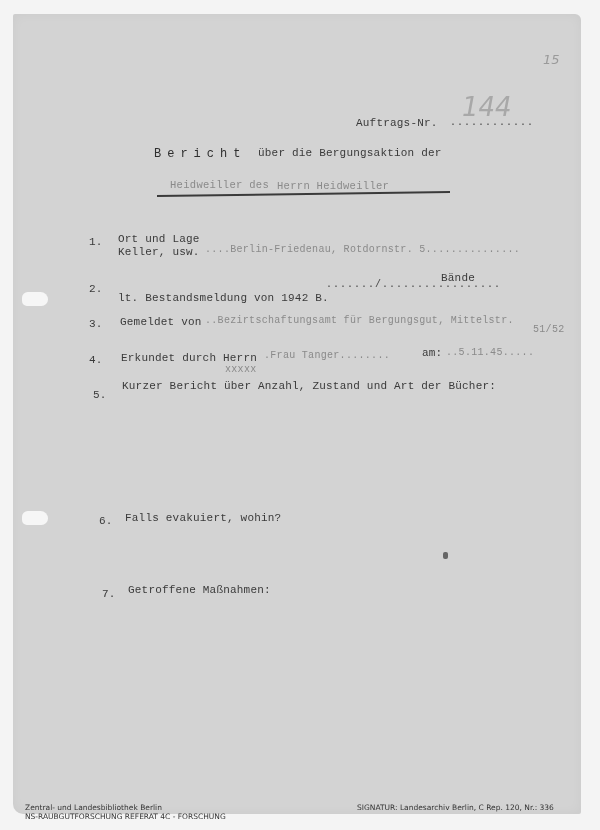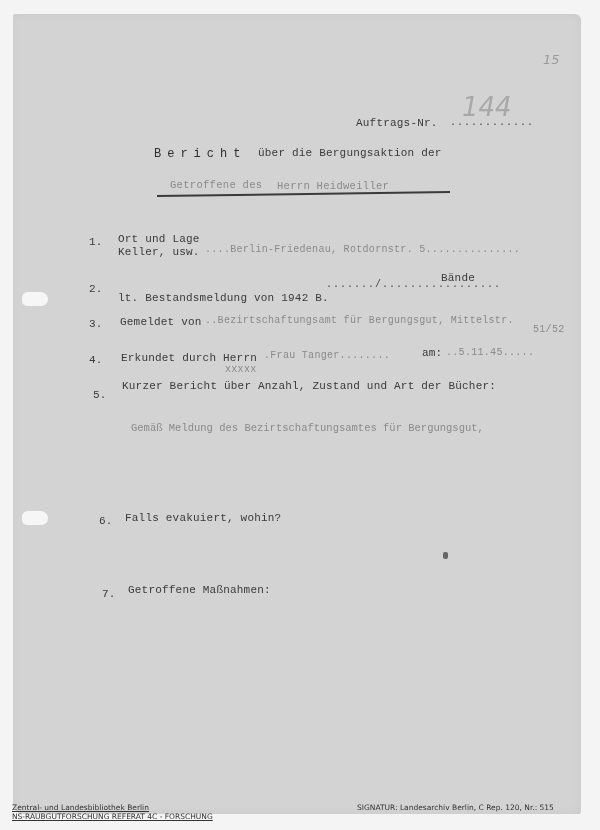--- a/index.html
+++ b/index.html
@@ -56,21 +56,21 @@
 </div>
 
 <div class="abs hand" style="left:543px; top:52px; font-size:13px;">15</div>
 
 <div class="abs type" style="left:356px; top:117px;">Auftrags-Nr.</div>
 <div class="abs dots" style="left:450px; top:117px;">............</div>
 <div class="abs hand" style="left:462px; top:92px; font-size:26px; color:#a8a8a8;">144</div>
 
 <div class="abs heading-spaced" style="left:154px; top:147px;">Bericht</div>
 <div class="abs type" style="left:258px; top:147px; font-size:11px;">über die Bergungsaktion der</div>
-<div class="abs fill" style="left:170px; top:179px; font-size:10.5px;">Getroffene des</div>
+<div class="abs fill" style="left:170px; top:179px; font-size:10.5px;">Heidweiller des</div>
 <div class="abs fill" style="left:277px; top:180px; font-size:10.5px;">Herrn Heidweiller</div>
 <div class="underline"></div>
 
 <div class="abs type" style="left:89px; top:236px;">1.</div>
 <div class="abs type" style="left:118px; top:233px;">Ort und Lage</div>
 <div class="abs type" style="left:118px; top:246px;">Keller, usw.</div>
 <div class="abs fill" style="left:205px; top:244px;">....Berlin-Friedenau, Rotdornstr. 5...............</div>
 
 <div class="abs type" style="left:89px; top:283px;">2.</div>
 <div class="abs type" style="left:118px; top:292px;text-align:center;">lt. Bestandsmeldung von 1942 B.</div>
@@ -84,28 +84,28 @@
 
 <div class="abs type" style="left:89px; top:354px;">4.</div>
 <div class="abs type" style="left:121px; top:352px;">Erkundet durch Herrn</div>
 <div class="abs fill" style="left:264px; top:350px;">.Frau Tanger........</div>
 <div class="abs fill" style="left:225px; top:364px;">xxxxx</div>
 <div class="abs type" style="left:422px; top:347px;">am:</div>
 <div class="abs fill" style="left:446px; top:347px;">..5.11.45.....</div>
 
 <div class="abs type" style="left:93px; top:389px;">5.</div>
 <div class="abs type" style="left:122px; top:380px;">Kurzer Bericht über Anzahl, Zustand und Art der Bücher:</div>
-<div class="abs body-block" style="left:131px; top:422px;"><div>Gemäß Meldung des Bezirtschaftungsamtes für Bergungsgut,</div></div>
+<div class="abs body-block" style="left:131px; top:422px;"></div>
 
 <div class="abs type" style="left:99px; top:515px;">6.</div>
 <div class="abs type" style="left:125px; top:512px;">Falls evakuiert, wohin?</div>
 
 <div class="abs" style="left:443px; top:552px; width:5px; height:7px; background:#666; border-radius:2px;"></div>
 
 <div class="abs type" style="left:102px; top:588px;">7.</div>
 <div class="abs type" style="left:128px; top:584px;">Getroffene Maßnahmen:</div>
 <div class="abs body-block" style="left:145px; top:619px;"></div>
 
-<div class="footer" style="left:12px; top:803px;text-decoration:underline;">
+<div class="footer" style="left:25px; top:803px;">
   <div>Zentral- und Landesbibliothek Berlin</div>
   <div>NS-RAUBGUTFORSCHUNG REFERAT 4C - FORSCHUNG</div>
 </div>
-<div class="footer" style="left:357px; top:803px;">SIGNATUR: Landesarchiv Berlin, C Rep. 120, Nr.: 515</div>
+<div class="footer" style="left:357px; top:803px;">SIGNATUR: Landesarchiv Berlin, C Rep. 120, Nr.: 336</div>
 
 </body></html>

